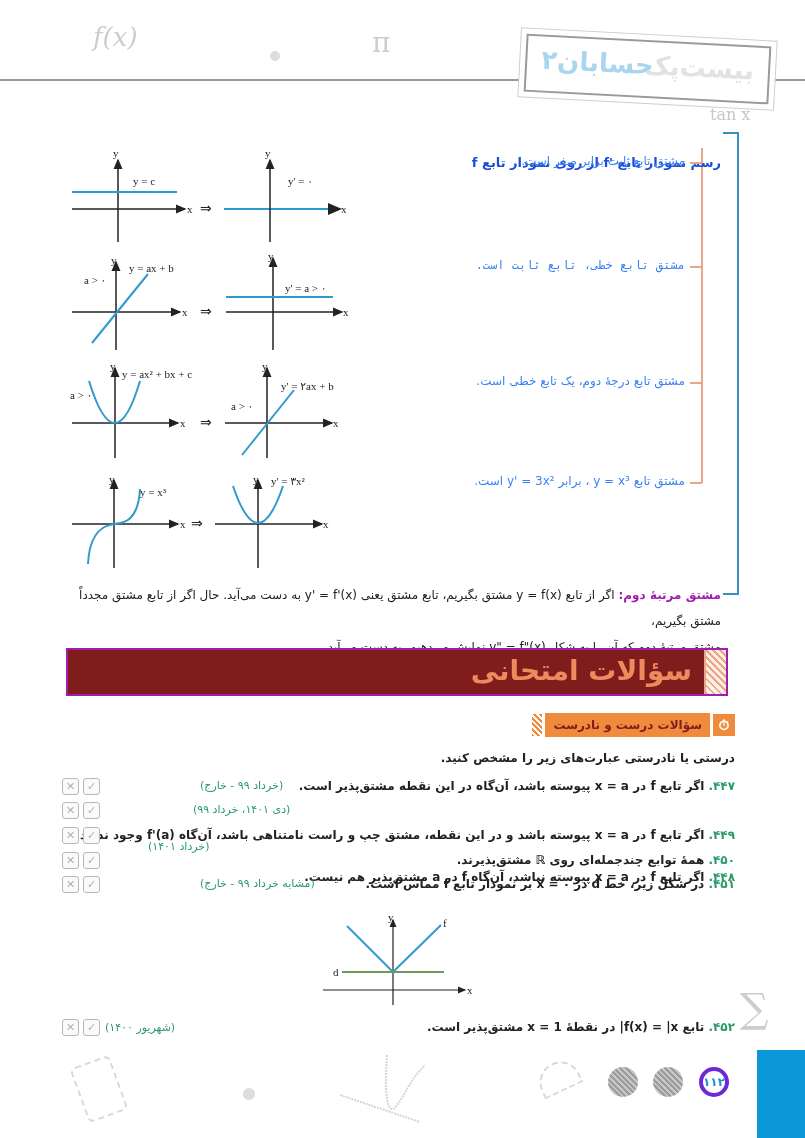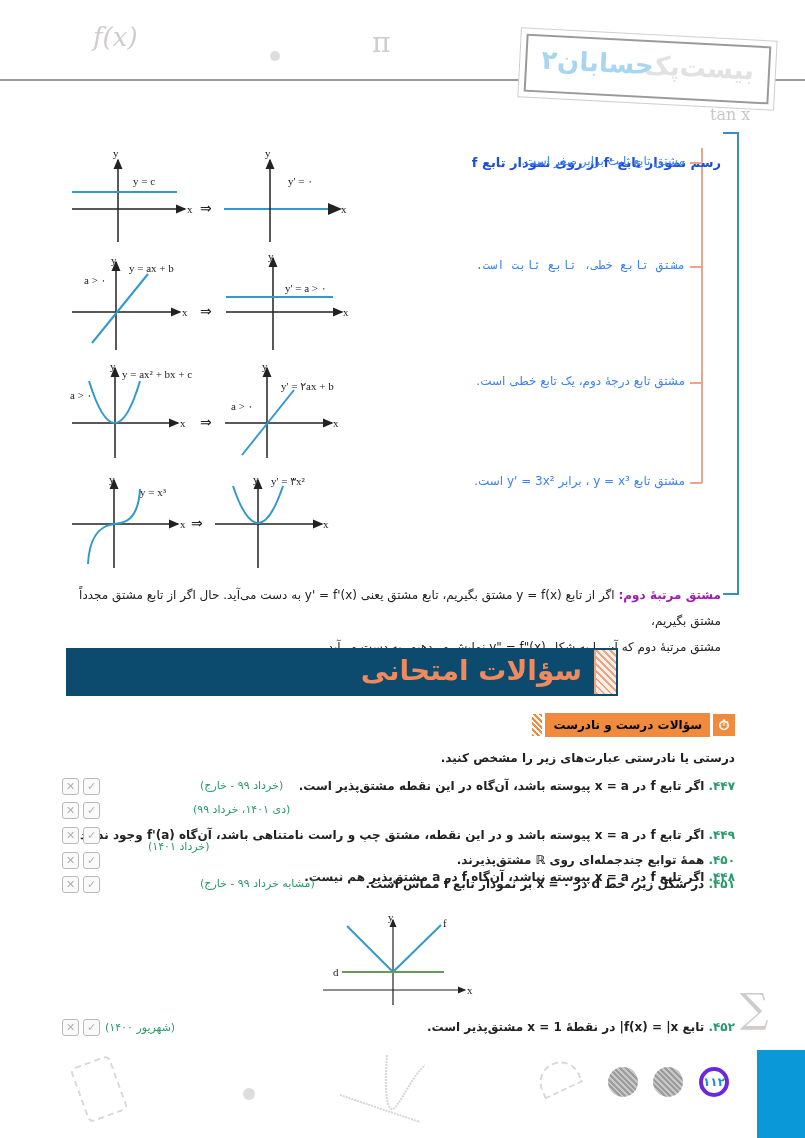--- a/index.html
+++ b/index.html
@@ -25,29 +25,29 @@
 
   .sec-title { right: 84px; top: 123px; font-size: 13px; font-weight: bold; color: #1d4ed8; margin-top: 32px; }
   .rule-text { font-size: 12px; color: #3b82f6; right: 120px; }
 
   .graph { position: absolute; }
 
   .para { font-size: 12px; line-height: 26px; }
   .para .hl { color: #a21caf; font-weight: bold; }
 
   
-  .exam-banner { left: 66px; top: 648px; width: 552px; height: 48px; background: #0c4a6e;
-    border: 2px solid #0c4a6e; }
+  .exam-banner { left: 66px; top: 648px; width: 662px; height: 48px; background: #7f1d1d;
+    border: 2px solid #a21caf; }
   .exam-banner .hatch { position: absolute; right: 0; top: 0; width: 22px; height: 100%;
     background: repeating-linear-gradient(45deg, #e9a787 0 2px, #fdeee6 2px 5px); border-left: 2px solid #e9a787; }
   .exam-banner .title { position: absolute; right: 34px; top: 4px; font-size: 28px; font-weight: bold; color: #ef8a5f; }
 
   .tf-header { right: 70px; top: 714px; height: 22px; display: flex; flex-direction: row-reverse; align-items: center; gap: 3px; }
   .tf-icon { width: 22px; height: 22px; background: #f08a3c; color: #fff; display:flex; align-items:center; justify-content:center; font-size: 14px; font-weight: bold; }
-  .tf-label { height: 22px; background: #f08a3c; color: #000000; font-size: 12px; font-weight: bold; padding: 12px 8px; display: flex; align-items: center; }
+  .tf-label { height: 22px; background: #f08a3c; color: #7f1d1d; font-size: 12px; font-weight: bold; padding: 12px 8px; display: flex; align-items: center; }
   .tf-hatch { width: 10px; height: 22px; background: repeating-linear-gradient(45deg, #f08a3c 0 2px, #fff 2px 4px); }
 
   .instr { right: 70px; top: 751px; font-size: 12px; font-weight: bold; }
   .q { right: 70px; font-size: 12px; font-weight: bold; }
   .q .num { color: #2a9a6a; }
   .src { font-size: 11px; color: #2a9a6a; }
   .checks { left: 62px; display: flex; gap: 4px; }
   .chk { width: 17px; height: 17px; border: 1.5px solid #b8b8b8; border-radius: 3px; color: #b0b0b0; font-size: 11px; display:flex; align-items:center; justify-content:center; background: #fafafa; }
 
   

